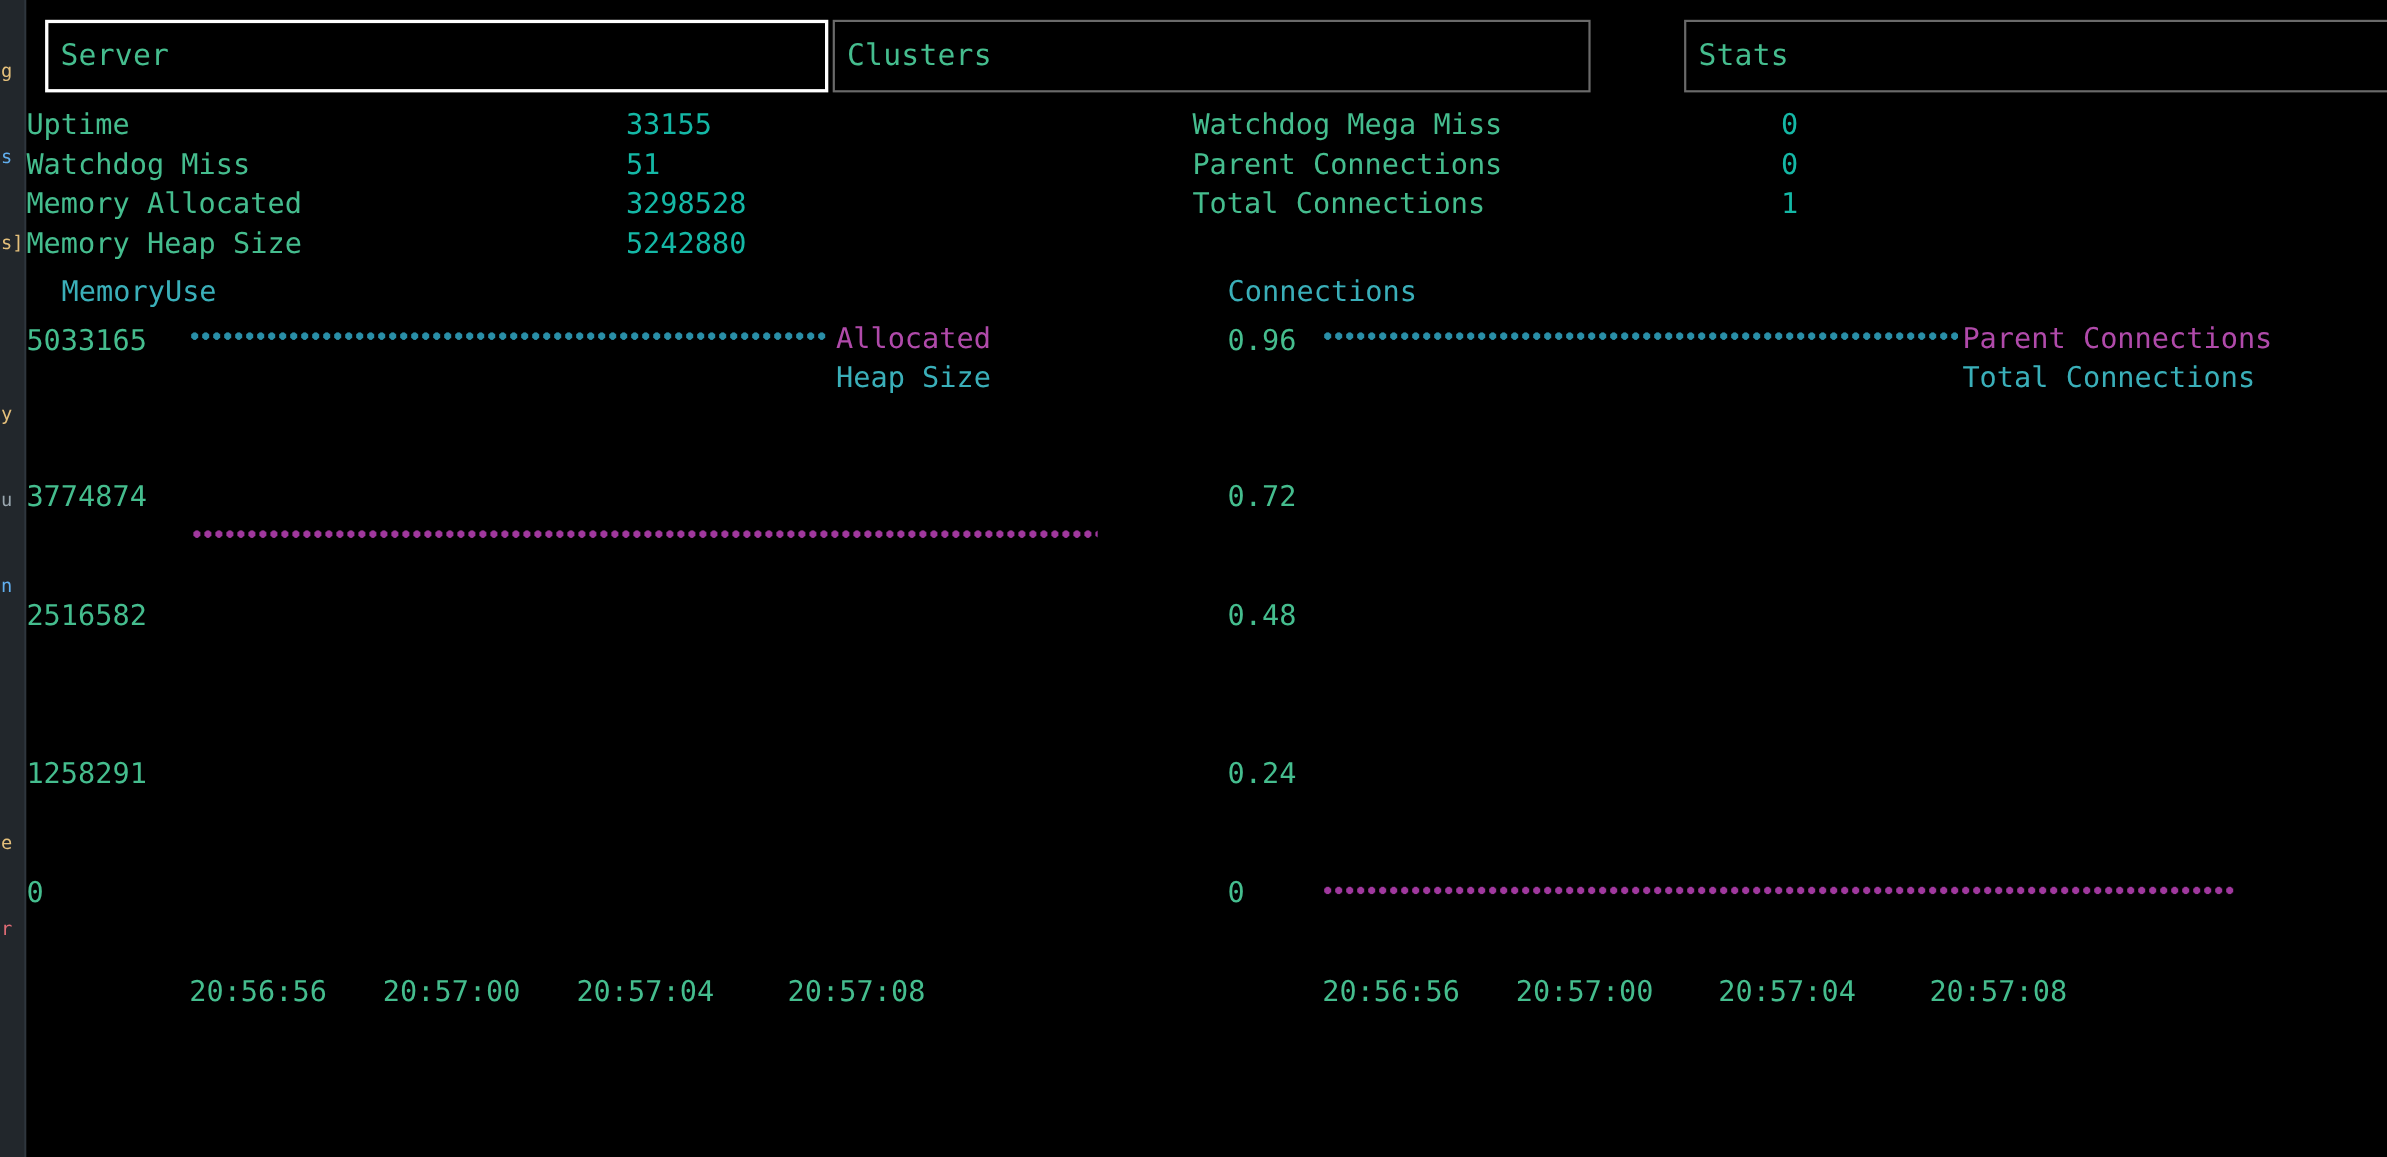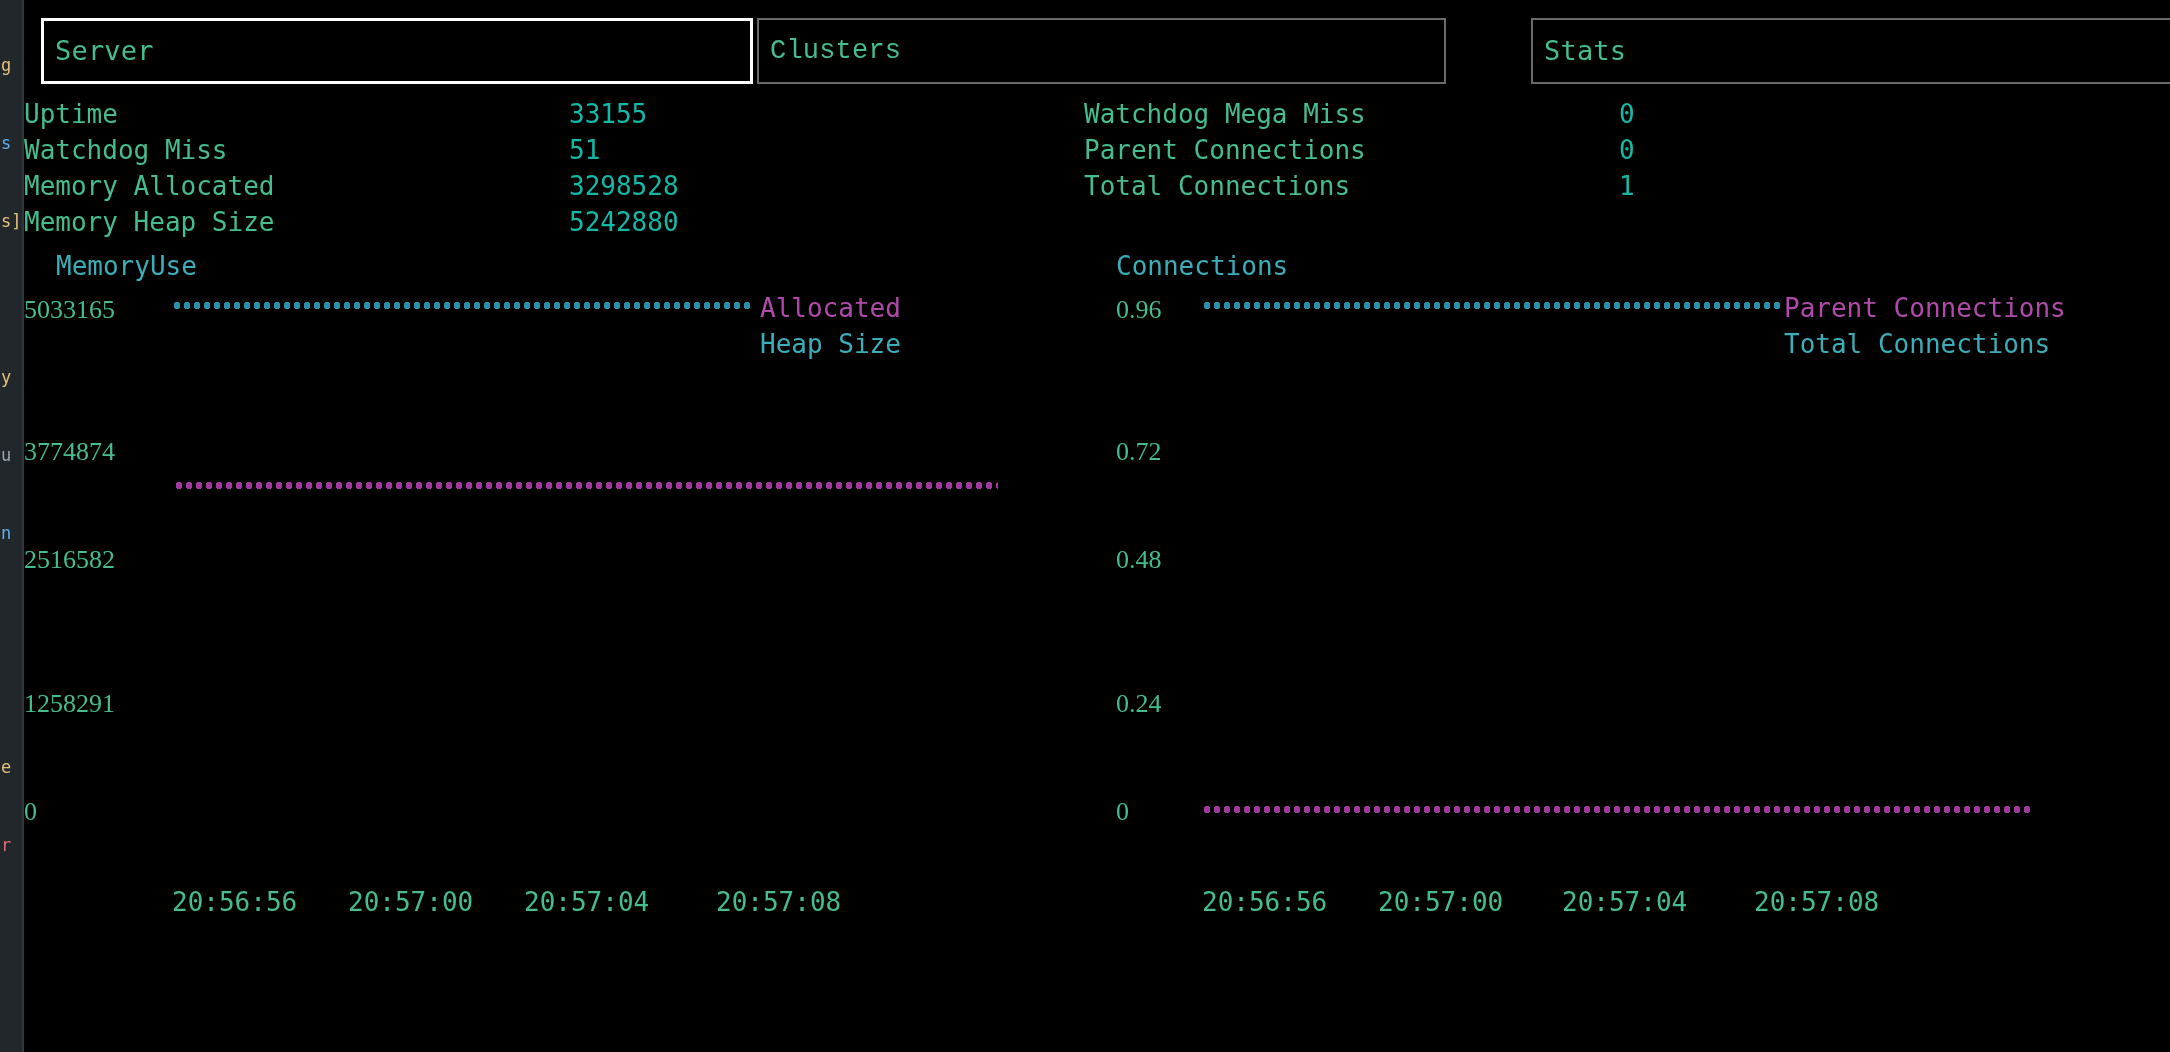--- a/index.html
+++ b/index.html
@@ -67,21 +67,21 @@
   .tab .tab-label {
     padding-left: 11px;
     font-size: 27px;
     color: #45bd8e;
     letter-spacing: 0.2px;
   }
   .tab.selected { border: 3px solid #ffffff; }
   .tab.unselected { border: 2px solid #6a6a6a; }
 
   #tab-0 { left: 17px;    width: 712px; }
-  #tab-1 { left: 733px;  width: 689px; font-family: Liberation Mono, monospace; }
+  #tab-1 { left: 733px;  width: 689px; }
   #tab-2 { left: 1507px; width: 847px; }
 
   
   .stat-block { position: absolute; font-size: 26px; line-height: 36px; }
   .stat-row { height: 36px; position: relative; white-space: pre; }
   .stat-key { position: absolute; left: 0; top: 0; color: #45bd8e; }
   .stat-val { position: absolute; top: 0; color: #14b8a6; }
 
   #stats-left  { left: 0px;   top: 96px; width: 1060px; }
   #stats-left  .stat-val { left: 545px; }
@@ -108,21 +108,20 @@
   #chart-left  { left: 0px;    width: 1060px; }
   #chart-right { left: 1060px; width: 1086px; }
 
   .ytick {
     position: absolute;
     left: 0;
     font-size: 26px;
     line-height: 36px;
     color: #45bd8e;
     white-space: pre;
-    font-family: Liberation Serif, serif;
   }
   .chart .plot {
     position: absolute;
     left: 0; top: 0;
     width: 100%; height: 100%;
   }
   .xaxis {
     position: absolute;
     left: 0;
     bottom: -4px;

